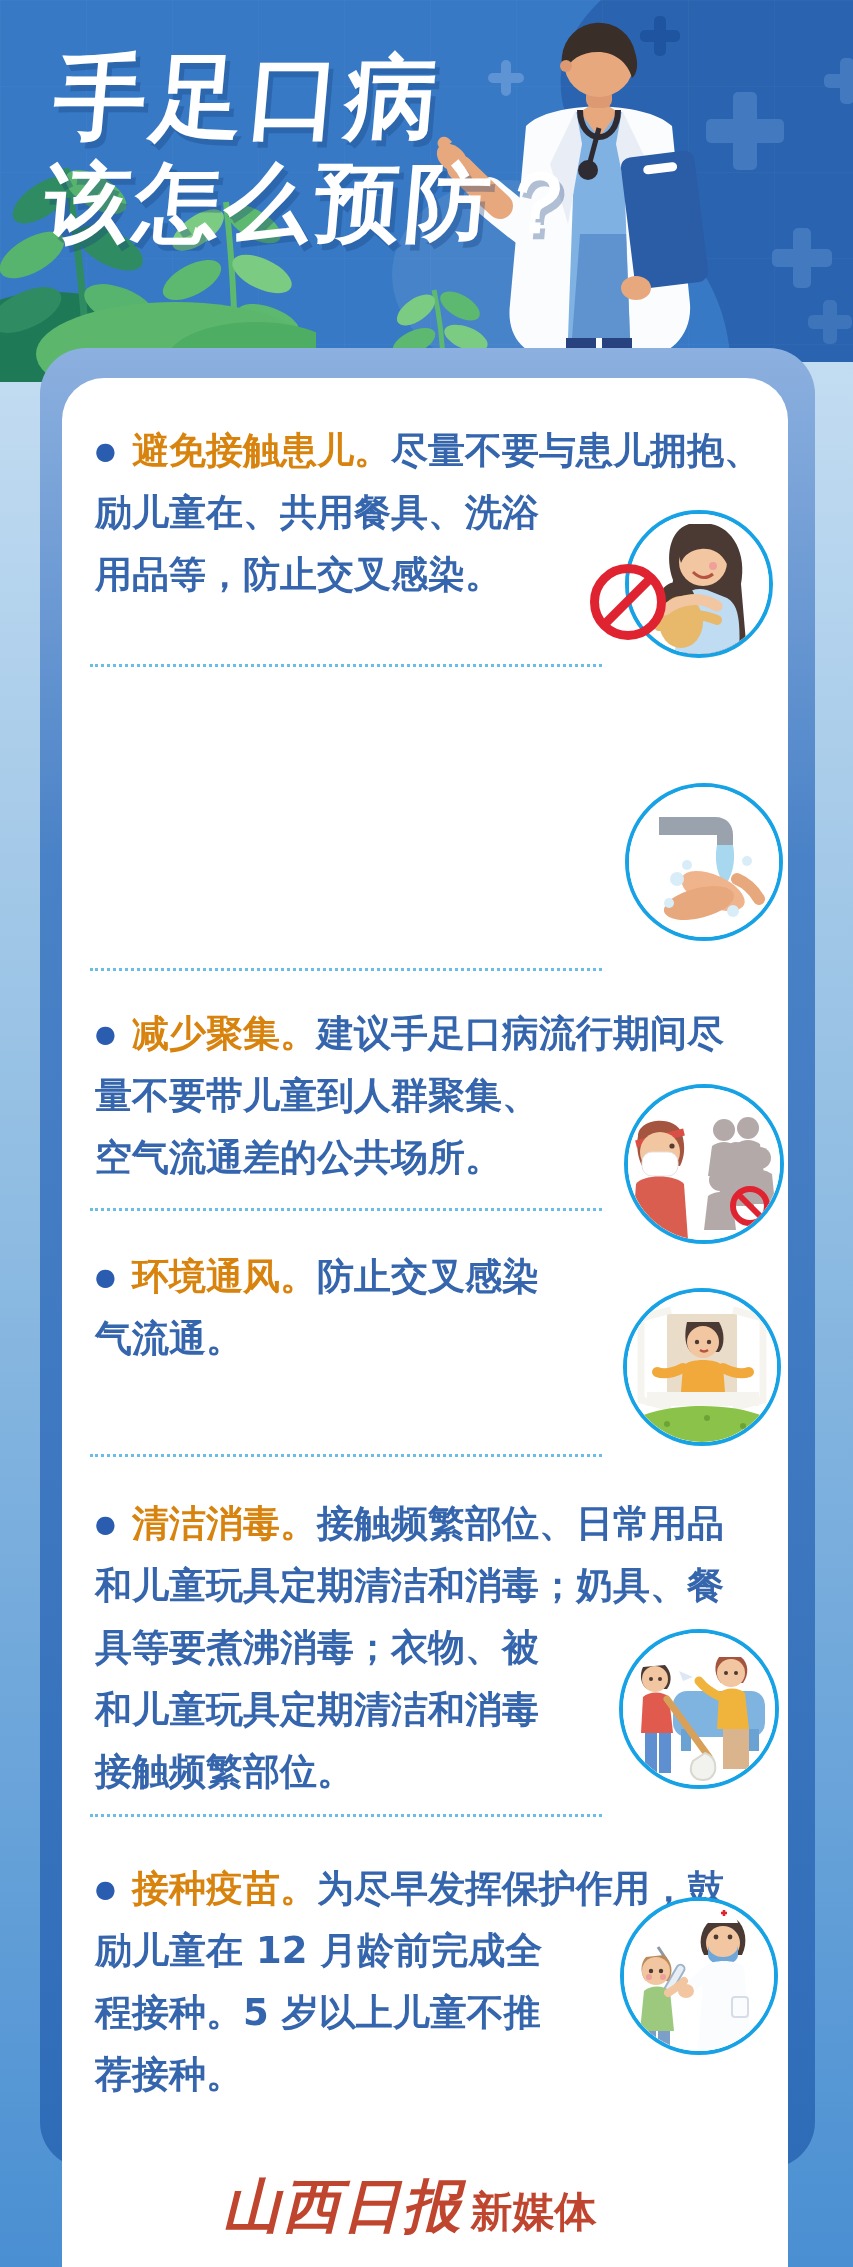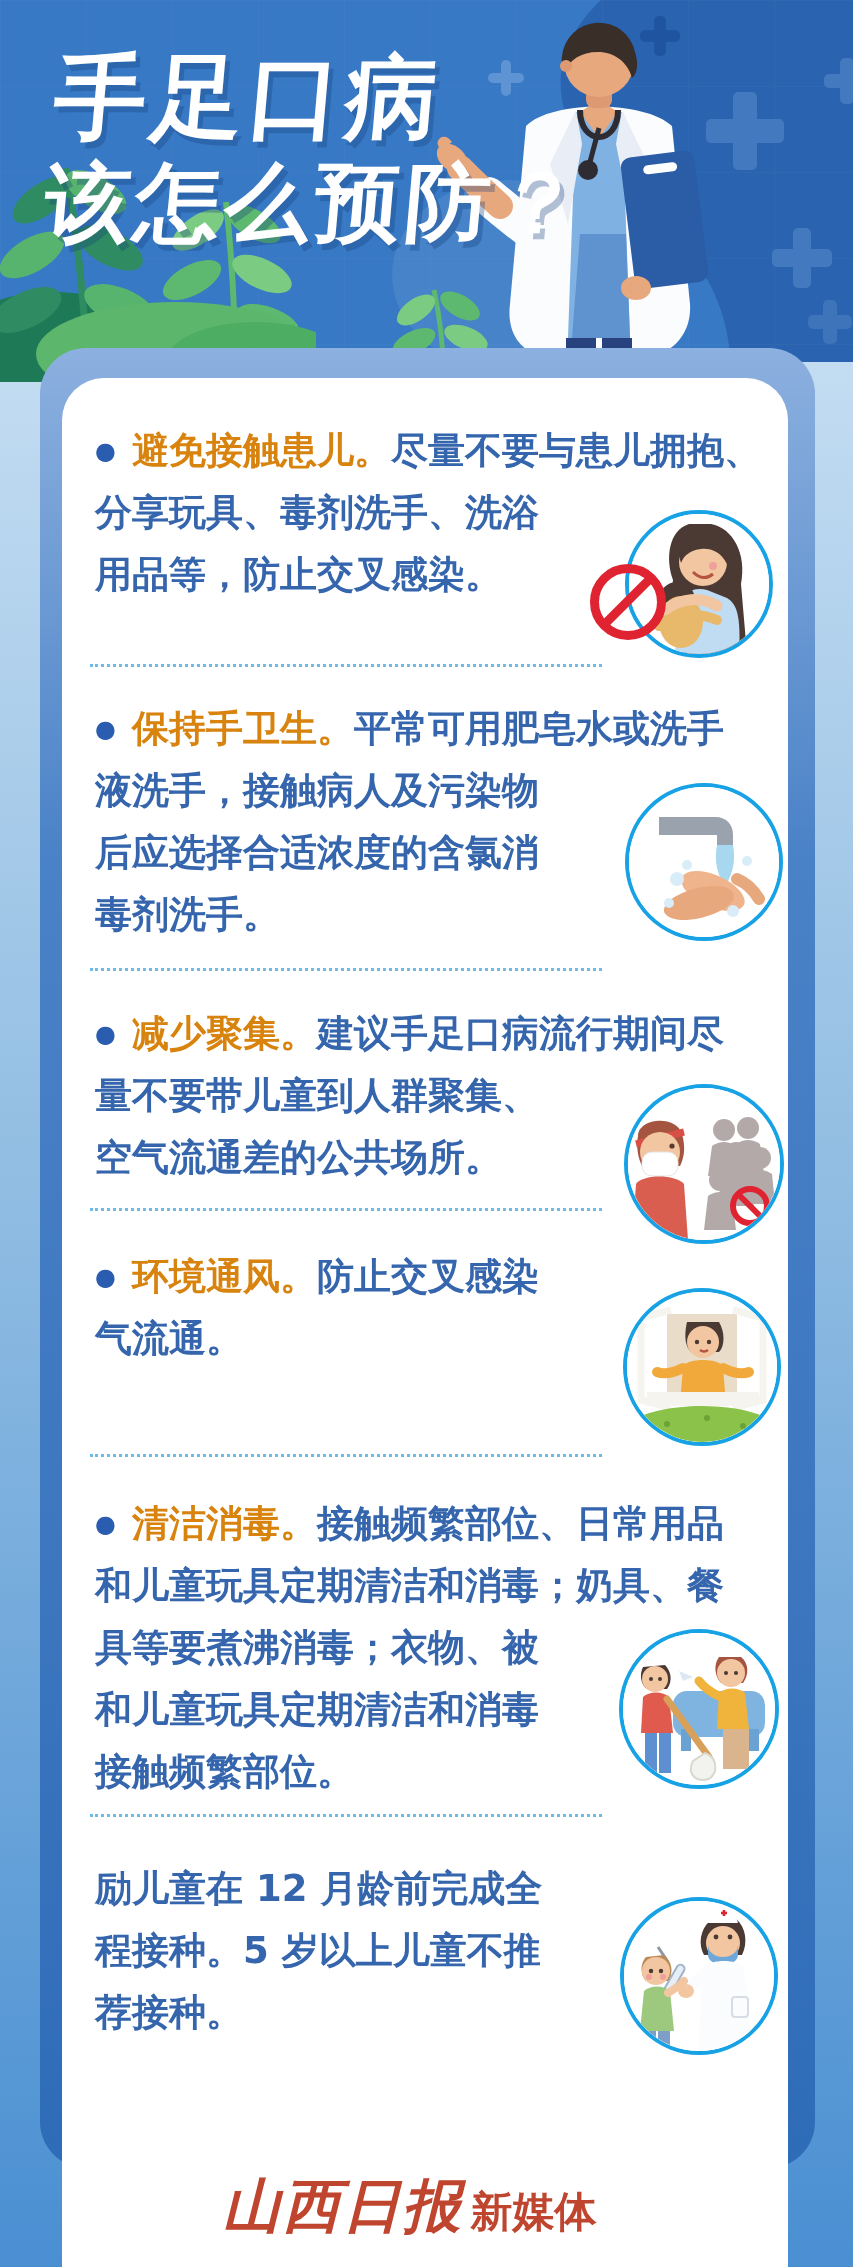--- a/index.html
+++ b/index.html
@@ -174,47 +174,41 @@
       <div class="t2">该怎么预防？</div>
     </div>
   </div>
 
   <div class="outer-card"></div>
 
   <div class="card">
 
     <div class="tip" style="top:42px">
       <div class="line"><span class="bullet">●</span><span class="lead">避免接触患儿。</span><span>尽量不要与患儿拥抱、</span></div>
-      <div class="line">分享玩具、毒剂洗手、洗浴</div>
+      <div class="line">励儿童在、共用餐具、洗浴</div>
       <div class="line">用品等，防止交叉感染。</div>
     </div>
     <div class="illu" style="left:563px;top:132px;width:140px;height:140px;">
       <svg viewBox="0 0 140 140">
         <rect width="140" height="140" fill="#ffffff"></rect>
         <path d="M60,10 C40,16 36,44 44,66 C40,90 52,104 58,106 L54,140 L118,140 L112,70 C118,40 104,14 82,10 Z" fill="#4a3a33"></path>
         <circle cx="74" cy="48" r="24" fill="#f2c6a0"></circle>
         <path d="M50,42 a26,26 0 0 1 50,-6 c2,8 0,12 -2,14 c-6,-12 -16,-16 -26,-15 c-10,1 -17,6 -20,14 z" fill="#4a3a33"></path>
         <circle cx="84" cy="52" r="4" fill="#f0a09a"></circle>
         <path d="M64,58 q10,10 20,2" stroke="#b5543f" stroke-width="3" fill="none"></path>
         <path d="M46,140 L48,96 C50,80 64,72 78,76 L98,84 C108,90 112,102 110,140 Z" fill="#bfdcf2"></path>
         <circle cx="48" cy="86" r="18" fill="#4a3a33"></circle>
         <ellipse cx="52" cy="108" rx="22" ry="26" fill="#e8b96b"></ellipse>
         <path d="M36,96 C52,84 72,82 88,92" stroke="#f2c6a0" stroke-width="11" stroke-linecap="round" fill="none"></path>
         <path d="M30,112 C48,100 70,98 88,106" stroke="#e8b96b" stroke-width="10" stroke-linecap="round" fill="none"></path>
       </svg>
     </div>
     <div class="ban" style="left:528px;top:186px;width:58px;height:58px;"></div>
     <div class="divider" style="top:286px"></div>
 
-    <div class="tip" style="top:320px">
-      <div class="line"><span class="bullet">●</span><span class="lead">保持手卫生。</span><span>平常可用肥皂水或洗手</span></div>
-      <div class="line">液洗手，接触病人及污染物</div>
-      <div class="line">后应选择合适浓度的含氯消</div>
-      <div class="line">毒剂洗手。</div>
-    </div>
     <div class="illu" style="left:563px;top:405px;width:150px;height:150px;">
       <svg viewBox="0 0 150 150">
         <rect width="150" height="150" fill="#ffffff"></rect>
         <path d="M30,30 L86,30 C98,30 104,38 104,48 L104,60 L88,60 L88,48 L30,48 Z" fill="#9aa3ad"></path>
         <path d="M88,58 C84,80 92,92 96,100 C100,92 108,80 104,58 Z" fill="#a8d8f0"></path>
         <ellipse cx="84" cy="104" rx="34" ry="16" transform="rotate(24 84 104)" fill="#f0b48c"></ellipse>
         <ellipse cx="70" cy="116" rx="36" ry="15" transform="rotate(-14 70 116)" fill="#e8a87e"></ellipse>
         <path d="M108,92 q14,6 22,20" stroke="#e8a87e" stroke-width="12" stroke-linecap="round" fill="none"></path>
         <circle cx="48" cy="92" r="7" fill="#d9edf9"></circle>
         <circle cx="58" cy="78" r="5" fill="#d9edf9"></circle>
@@ -314,20 +308,21 @@
         <path d="M20,64 C26,58 40,58 46,64 L50,100 L18,100 Z" fill="#e05a4e"></path>
         <rect x="22" y="100" width="12" height="40" fill="#5e8fd0"></rect>
           <rect x="36" y="100" width="12" height="40" fill="#5e8fd0"></rect>
         <path d="M44,66 L86,124" stroke="#d9a05a" stroke-width="7" stroke-linecap="round"></path>
         <path d="M82,120 q12,4 10,18 q-4,12 -18,8 q-10,-6 -4,-18 z" fill="#f2f2ee" stroke="#d8d8cf" stroke-width="2"></path>
       </svg>
     </div>
     <div class="divider" style="top:1436px"></div>
 
     <div class="tip" style="top:1480px">
+      <div class="line"><span class="bullet">●</span><span class="lead">接种疫苗。</span><span>为尽早发挥保护作用，鼓</span></div>
       <div class="line">励儿童在 12 月龄前完成全</div>
       <div class="line">程接种。5 岁以上儿童不推</div>
       <div class="line">荐接种。</div>
     </div>
     <div class="illu" style="left:558px;top:1519px;width:150px;height:150px;">
       <svg viewBox="0 0 150 150">
         <rect width="150" height="150" fill="#ffffff"></rect>
         <path d="M86,20 C76,28 74,44 80,54 L118,54 C124,42 122,26 112,18 Z" fill="#4a3a33"></path>
         <path d="M84,22 L114,22 L110,10 L88,10 Z" fill="#ffffff"></path>
         <path d="M97,12 h6 M100,9 v6" stroke="#e02330" stroke-width="2.6"></path>

